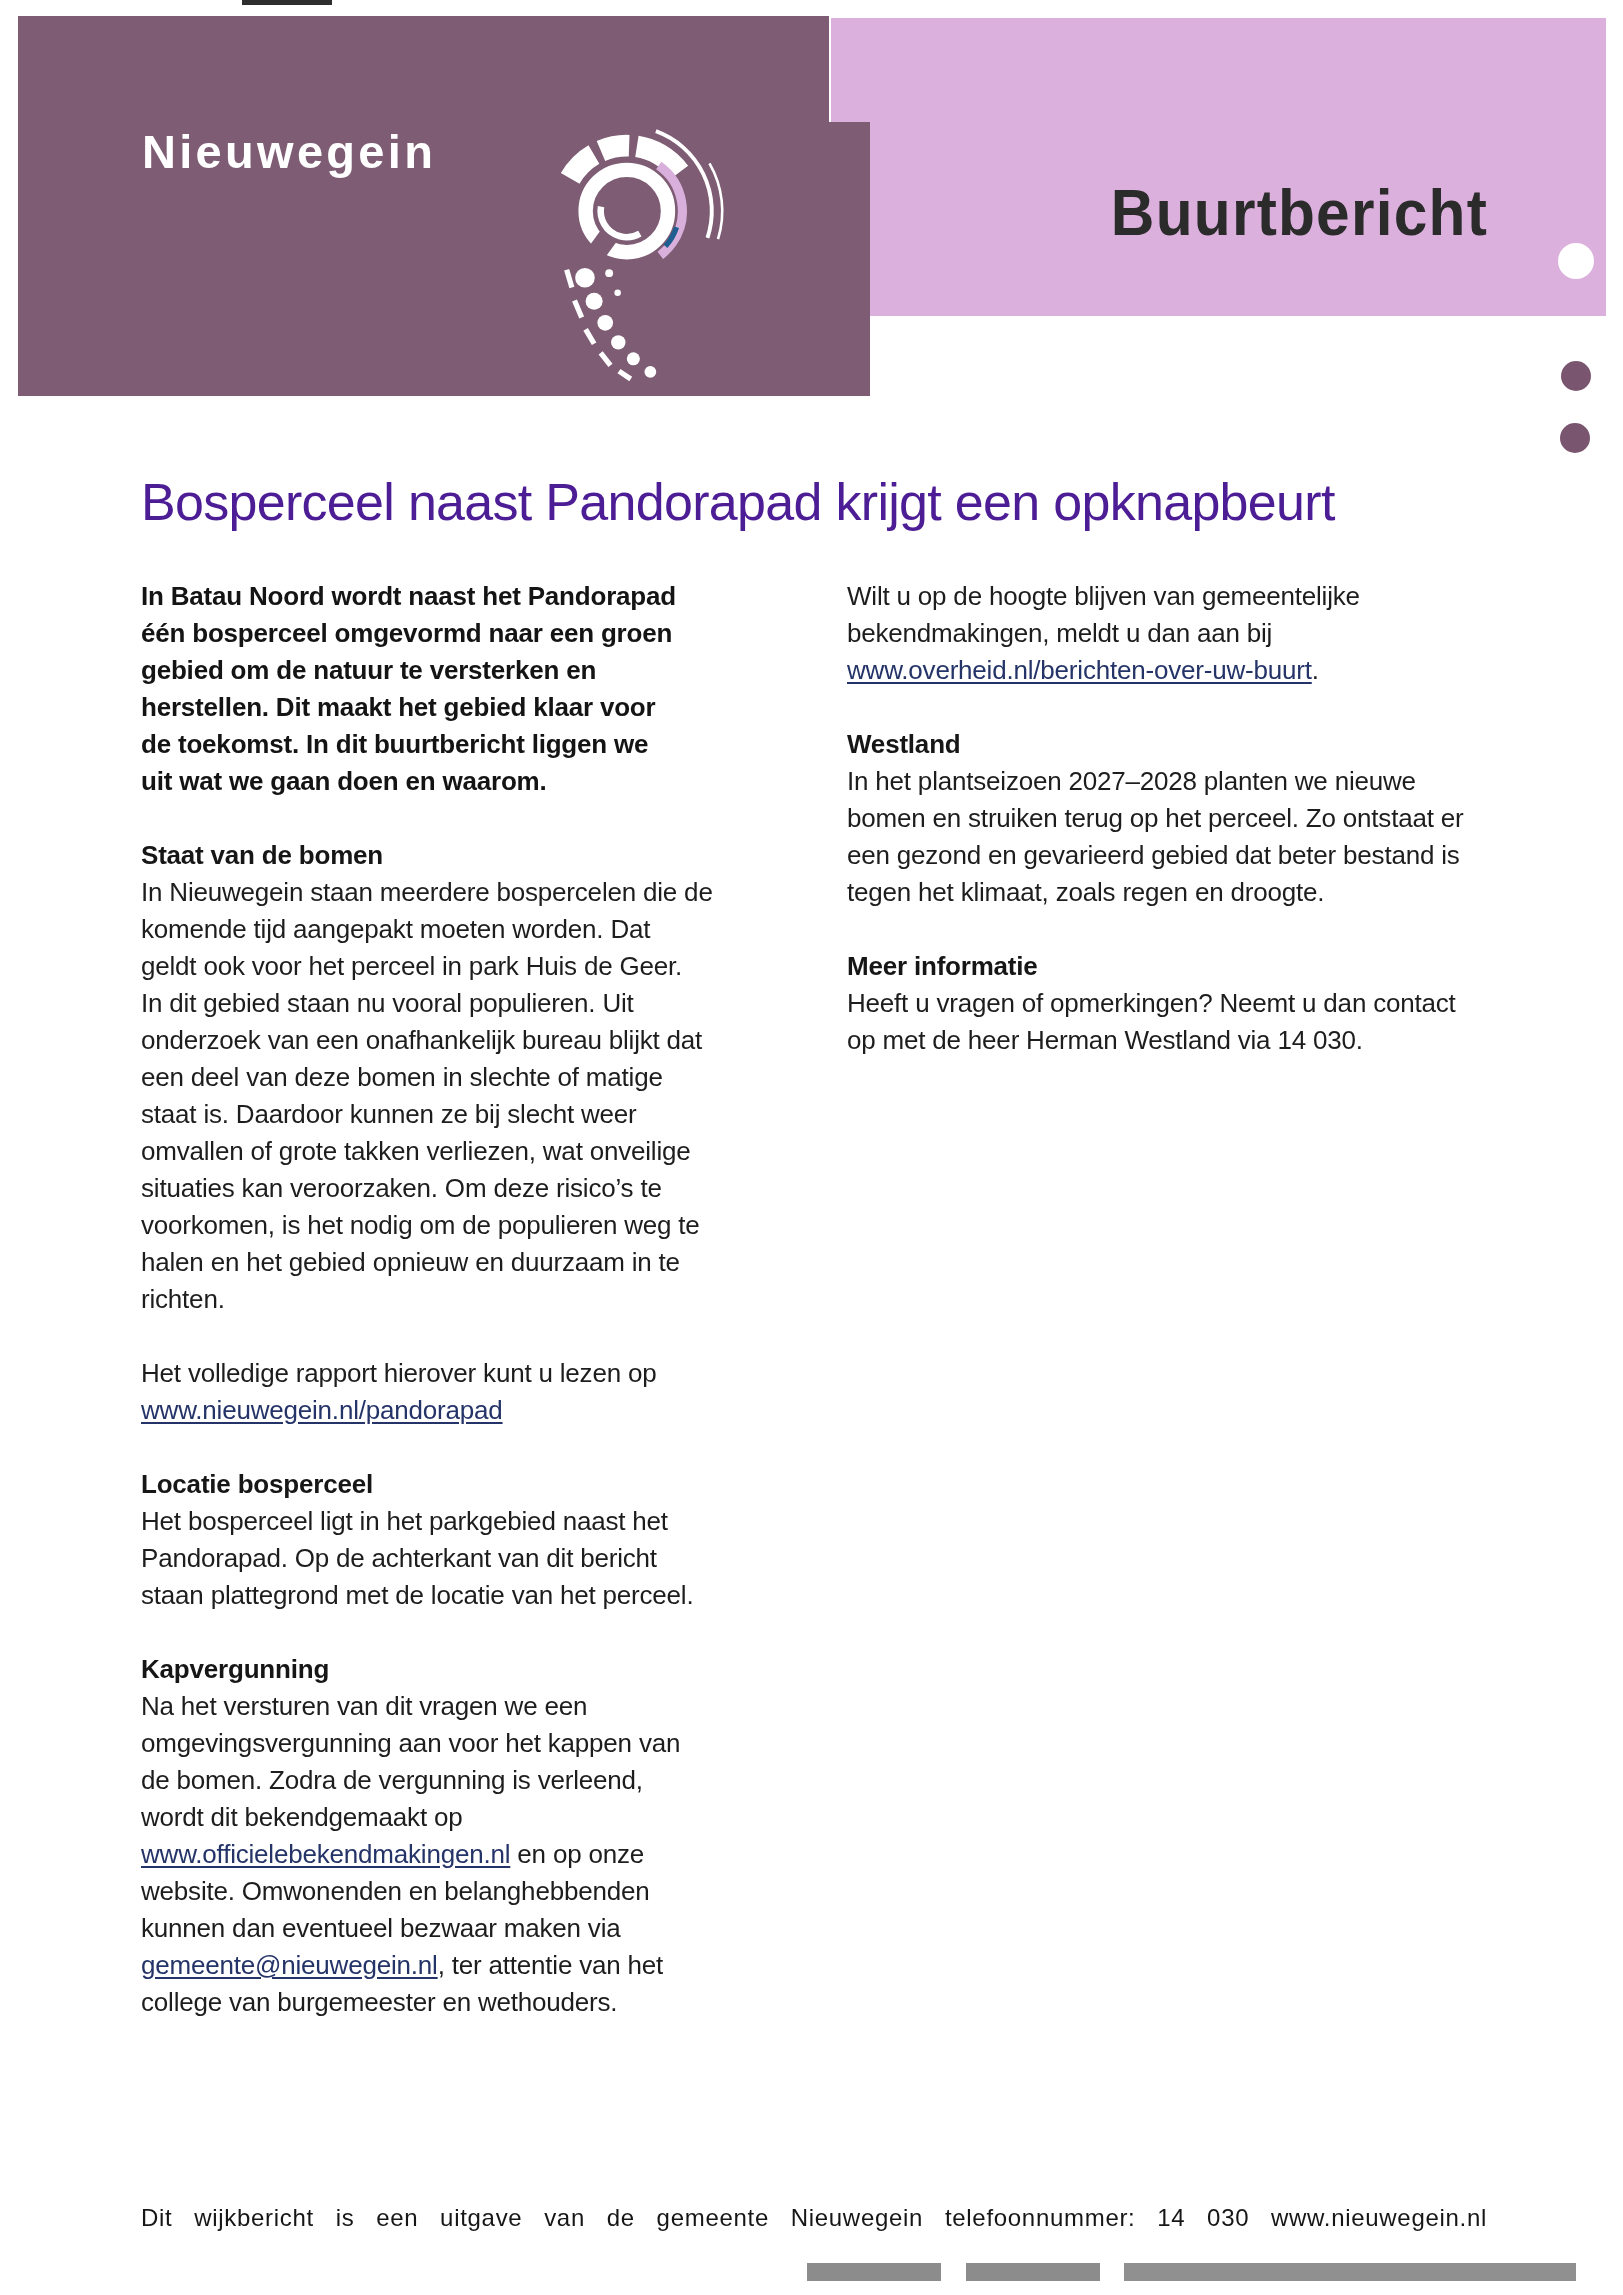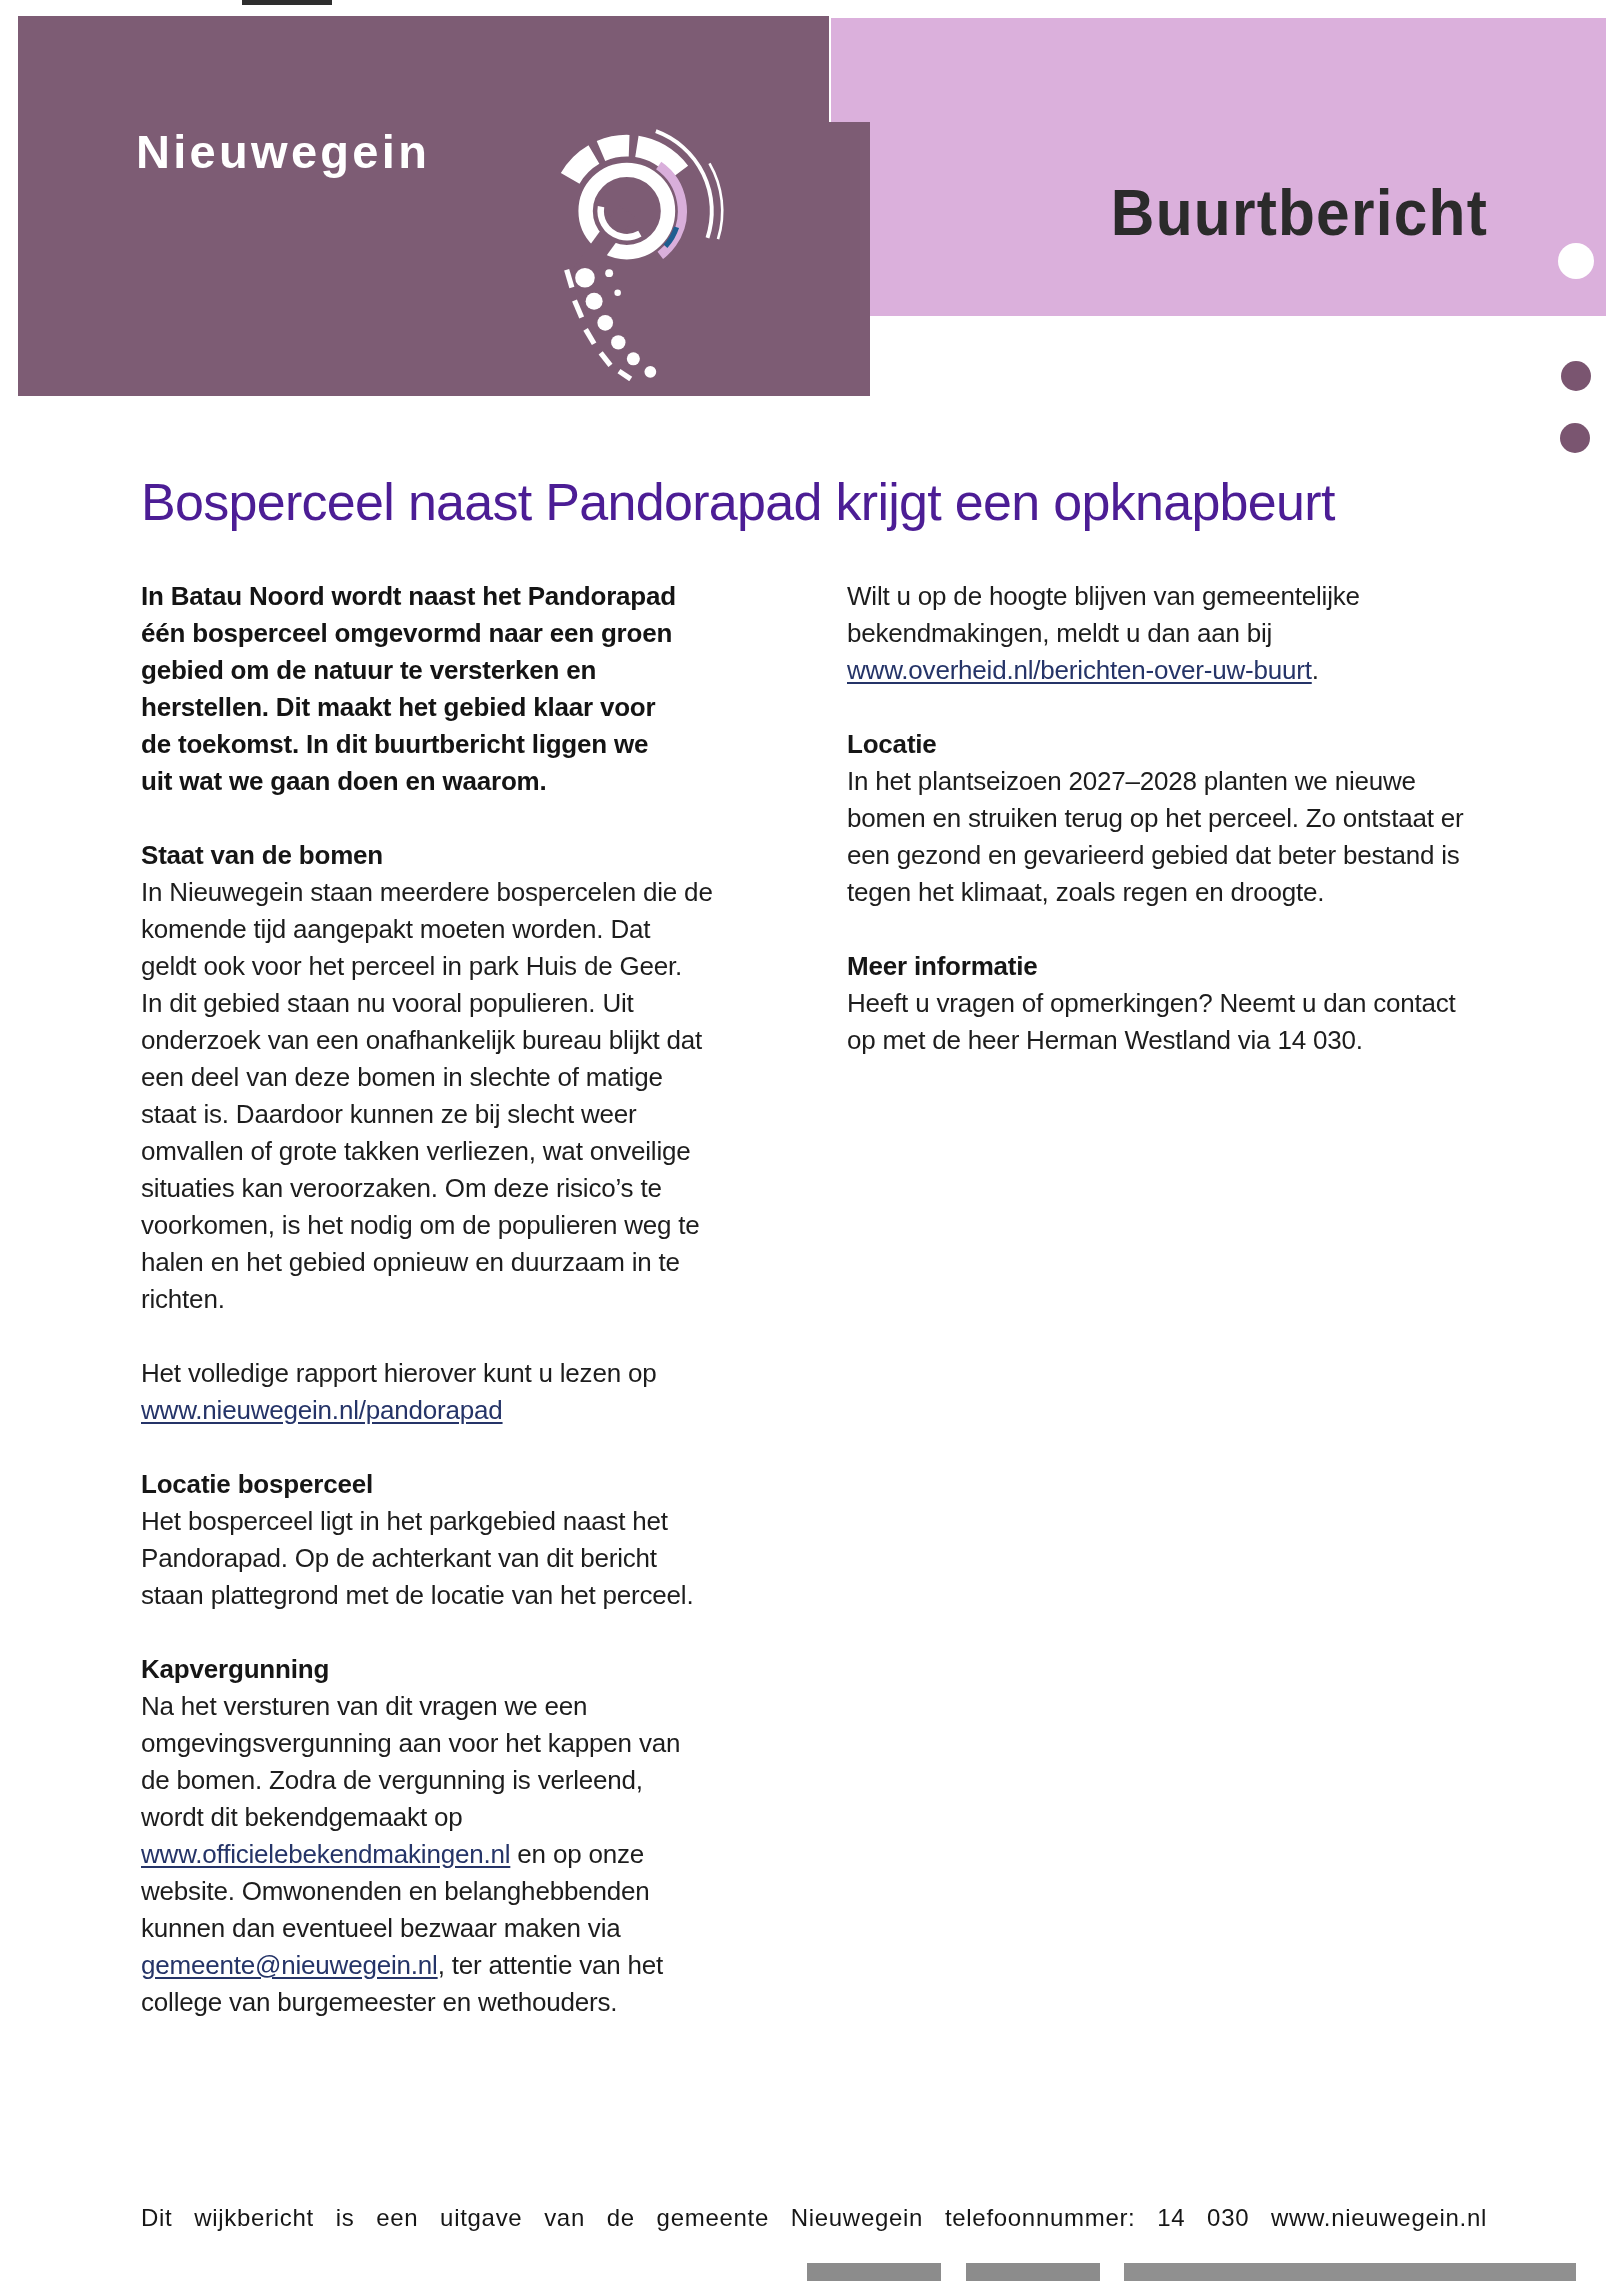--- a/index.html
+++ b/index.html
@@ -8,21 +8,21 @@
     font-family:"Liberation Sans",sans-serif;color:#1d1d1d;overflow:hidden;
     margin:0 auto;
   }
   
   .top-artifact{position:absolute;left:242px;top:0;width:90px;height:4.6px;background:#2e2e2e;}
   .block-pink{position:absolute;left:831px;top:17.7px;width:775px;height:298px;background:#dbb0dc;}
   .block-dark{position:absolute;left:17.7px;top:16.4px;width:811px;height:380px;background:#7d5c74;}
   .block-dark-step{position:absolute;left:828px;top:122px;width:42px;height:274px;background:#7d5c74;}
   .logo-svg{position:absolute;left:501px;top:77px;}
   .logo-text{
-    position:absolute;left:136px;top:124px;font-size:47px;font-weight:700;
+    position:absolute;left:142px;top:124px;font-size:47px;font-weight:700;
     letter-spacing:3.3px;color:#ffffff;
   }
   .masthead-date{
     position:absolute;left:877px;top:89px;width:622px;text-align:right;
     font-size:30px;font-weight:700;color:#272727;letter-spacing:0.7px;
   }
   .masthead-title{
     position:absolute;left:785px;top:175px;width:703px;text-align:right;
     font-size:65px;font-weight:700;color:#2b2b2b;letter-spacing:1.3px;
     transform:scaleX(.93);transform-origin:100% 50%;
@@ -152,21 +152,21 @@
 kunnen dan eventueel bezwaar maken via
 </span><span class="link">gemeente@nieuwegein.nl</span><span>, ter attentie van het
 college van burgemeester en wethouders.</span></p>
   </div>
 
   <div class="col col-right">
     <p><span>Wilt u op de hoogte blijven van gemeentelijke
 bekendmakingen, meldt u dan aan bij
 </span><span class="link">www.overheid.nl/berichten-over-uw-buurt</span><span>.</span></p>
 
-    <p class="h mt">Locatie</p>
+    <p class="h mt">Westland</p>
     <p>In het plantseizoen 2027–2028 planten we nieuwe
 bomen en struiken terug op het perceel. Zo ontstaat er
 een gezond en gevarieerd gebied dat beter bestand is
 tegen het klimaat, zoals regen en droogte.</p>
 
     <p class="h mt">Meer informatie</p>
     <p>Heeft u vragen of opmerkingen? Neemt u dan contact
 op met de heer Herman Westland via 14 030.</p>
   </div>
 

